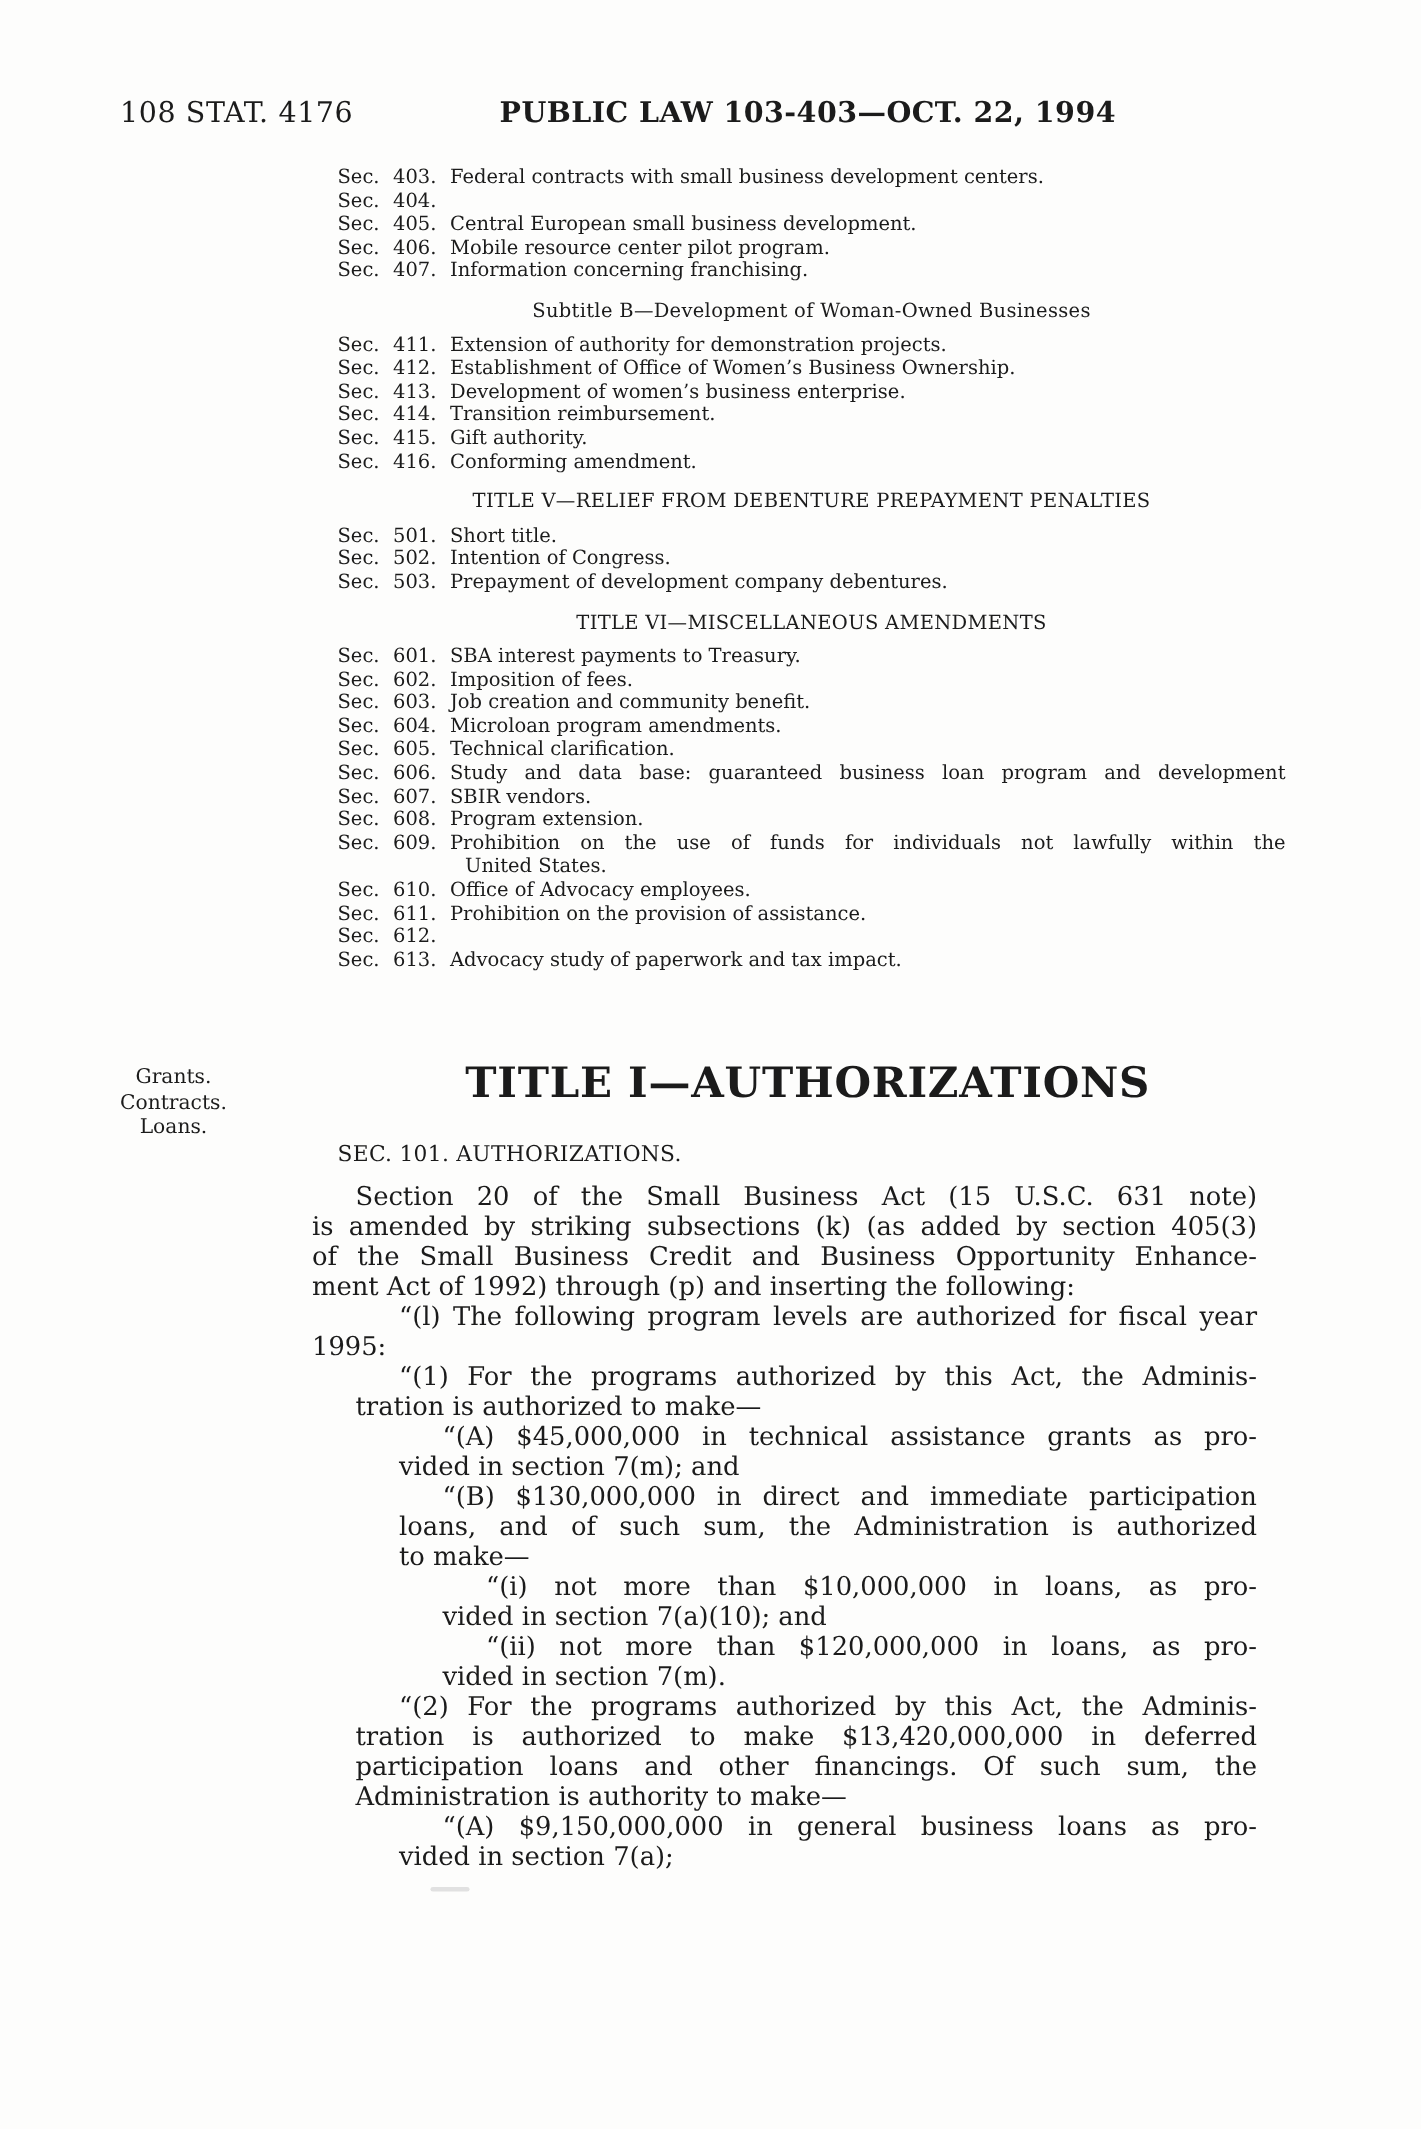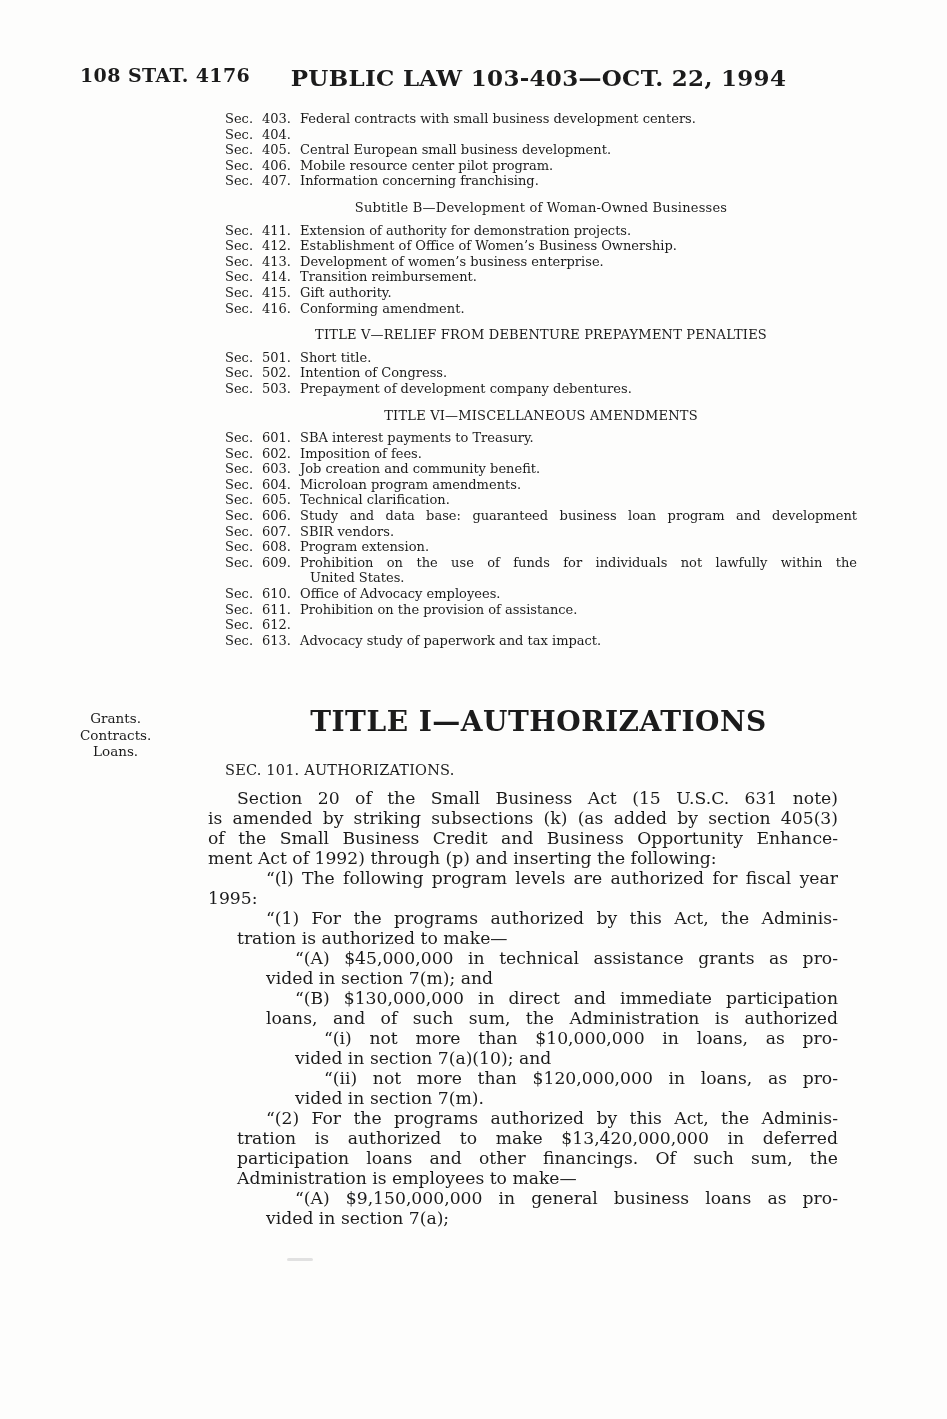--- a/index.html
+++ b/index.html
@@ -1,22 +1,22 @@
 <!DOCTYPE html>
 <html><head>
 <meta charset="utf-8">
 <style>
   html,body{margin:0;padding:0;background:#ffffff;}
   .page{
     position:relative;width:947px;height:1419px;background:#fdfdfc;
     font-family:"DejaVu Serif","Liberation Serif",serif;color:#1b1b1b;overflow:hidden;
   }
   
-  .hdr-stat{position:absolute;left:80px;top:64px;font-size:19px;font-weight:bold;letter-spacing:.4px;}
-  .hdr-law{position:absolute;left:225px;top:64px;width:627px;text-align:center;font-size:23px;font-weight:bold;letter-spacing:.3px;}
+  .hdr-stat{position:absolute;left:80px;top:64px;font-size:19px;font-weight:normal;letter-spacing:.4px;}
+  .hdr-law{position:absolute;left:225px;top:64px;width:627px;text-align:center;font-size:19px;font-weight:bold;letter-spacing:.3px;}
   
   .toc{position:absolute;left:225px;top:111px;width:632px;font-size:13px;line-height:15.6px;}
   .toc-entry{display:grid;grid-template-columns:37px 38px 1fr;}
   .toc-sec,.toc-num{white-space:nowrap;}
   .toc-title{display:block;text-align:left;}
   .toc-l1{display:block;text-align:justify;text-align-last:justify;}
   .toc-cont{display:block;padding-left:10px;}
   .toc-heading{text-align:center;margin:11px 0 7px 0;letter-spacing:.2px;}
   
   .margin-note{position:absolute;left:80px;top:710px;font-size:13.5px;line-height:16.5px;text-align:center;}
@@ -211,27 +211,28 @@
       <div class="bl lv0 j">of the Small Business Credit and Business Opportunity Enhance-</div>
       <div class="bl lv0">ment Act of 1992) through (p) and inserting the following:</div>
       <div class="bl lv2 j">“(l) The following program levels are authorized for fiscal year</div>
       <div class="bl lv0">1995:</div>
       <div class="bl lv2 j">“(1) For the programs authorized by this Act, the Adminis-</div>
       <div class="bl lv1">tration is authorized to make—</div>
       <div class="bl lv3 j">“(A) $45,000,000 in technical assistance grants as pro-</div>
       <div class="bl lv2">vided in section 7(m); and</div>
       <div class="bl lv3 j">“(B) $130,000,000 in direct and immediate participation</div>
       <div class="bl lv2 j">loans, and of such sum, the Administration is authorized</div>
+      <div class="bl lv2">to make—</div>
       <div class="bl lv4 j">“(i) not more than $10,000,000 in loans, as pro-</div>
       <div class="bl lv3">vided in section 7(a)(10); and</div>
       <div class="bl lv4 j">“(ii) not more than $120,000,000 in loans, as pro-</div>
       <div class="bl lv3">vided in section 7(m).</div>
       <div class="bl lv2 j">“(2) For the programs authorized by this Act, the Adminis-</div>
       <div class="bl lv1 j">tration is authorized to make $13,420,000,000 in deferred</div>
       <div class="bl lv1 j">participation loans and other financings. Of such sum, the</div>
-      <div class="bl lv1">Administration is employees to make—</div>
+      <div class="bl lv1">Administration is authority to make—</div>
       <div class="bl lv3 j">“(A) $9,150,000,000 in general business loans as pro-</div>
       <div class="bl lv2">vided in section 7(a);</div>
     </div>
 
   <div class="artifact"></div>
 
 </div>
 
 </body></html>

